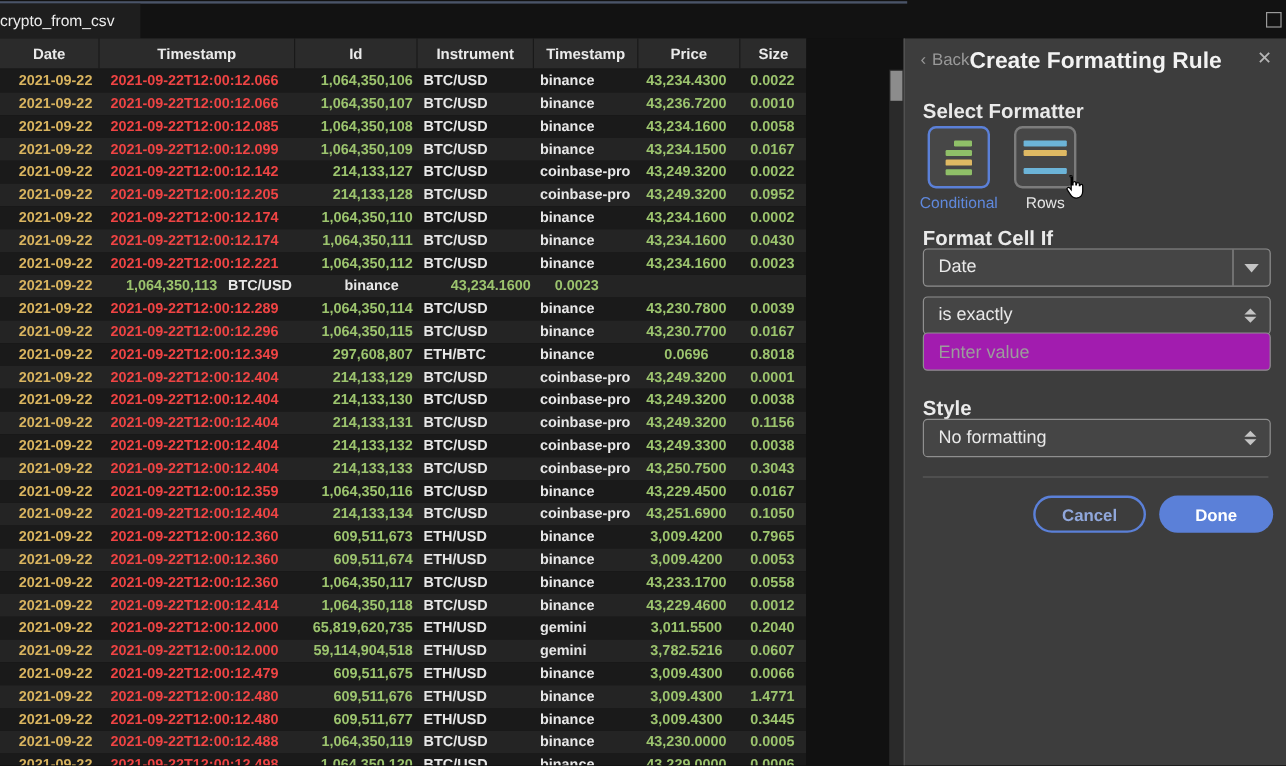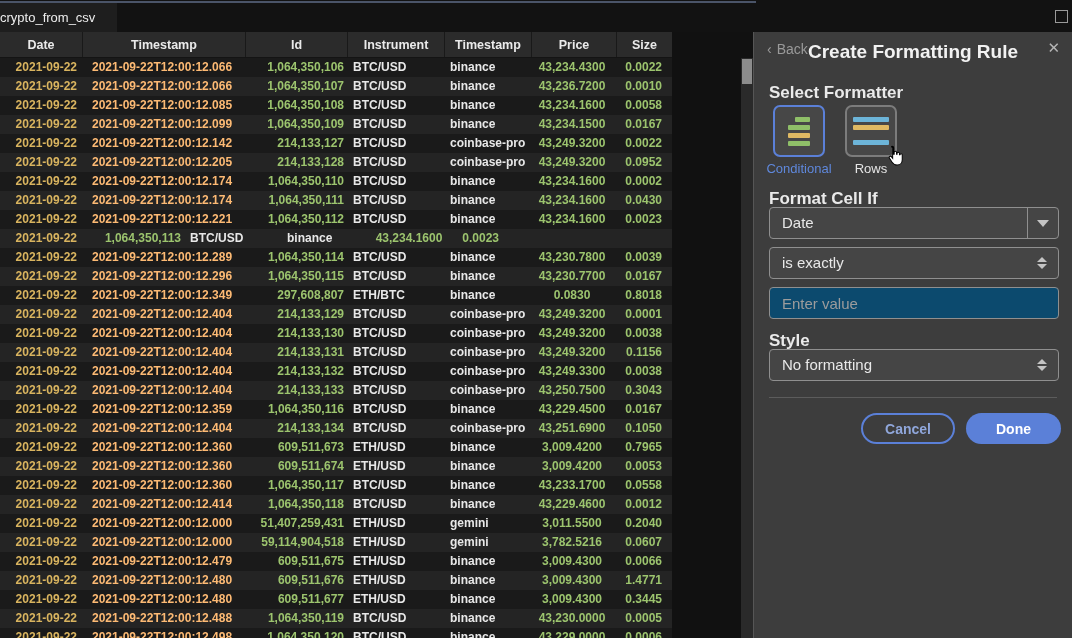--- a/index.html
+++ b/index.html
@@ -29,21 +29,21 @@
   }
   .hcell:last-child{border-right:none;}
   .tbody{position:absolute;left:0;top:58px;width:672px;height:580px;overflow:hidden;}
   .row{display:flex;height:19px;line-height:19px;font-size:12px;font-weight:bold;}
   .row:nth-child(odd){background:#1a1a1a;}
   .row:nth-child(even){background:#242424;}
   .cell{box-sizing:border-box;white-space:nowrap;overflow:hidden;}
   .c0{width:83px;}  .c1{width:163px;} .c2{width:102px;} .c3{width:97px;}
   .c4{width:87px;}  .c5{width:85px;}  .c6{width:55px;}
   .cell.c0{text-align:right;padding-right:6px;color:#d9b45f;}
-  .cell.c1{padding-left:9px;color:#fdba74;}
+  .cell.c1{padding-left:9px;color:#ef4444;}
   .cell.c2{text-align:right;padding-right:4px;color:#9cc46e;}
   .cell.c3{padding-left:5px;color:#e8e8e8;}
   .cell.c4{padding-left:5px;color:#e8e8e8;}
   .cell.c5{text-align:center;padding-right:5px;color:#9cc46e;}
   .cell.c6{text-align:right;padding-right:10px;color:#9cc46e;}
 
   
   .gap{position:absolute;left:672px;top:32px;width:81px;height:606px;background:#111111;}
   .sb-track{position:absolute;left:741px;top:58px;width:12px;height:580px;background:#2a2a2a;}
   .sb-thumb{position:absolute;left:1px;top:1px;width:10px;height:25px;background:#8c8c8c;}
@@ -84,21 +84,21 @@
   }
   .dd1{top:175px;} .dd2{top:215px;} .dd3{top:317px;}
   .dd-split{
     position:absolute;right:0;top:0;width:30px;height:30px;border-left:1px solid #8f8f8f;
     display:flex;align-items:center;justify-content:center;
   }
   .tri-down{width:0;height:0;border-left:6px solid transparent;border-right:6px solid transparent;border-top:7px solid #c4c4c4;}
   .updown{position:absolute;right:11px;top:9px;display:flex;flex-direction:column;align-items:center;}
   .updown .u{width:0;height:0;border-left:5px solid transparent;border-right:5px solid transparent;border-bottom:5px solid #c4c4c4;margin-bottom:2px;}
   .updown .d{width:0;height:0;border-left:5px solid transparent;border-right:5px solid transparent;border-top:5px solid #c4c4c4;}
-  .tinput{top:255px;background:#0c4a6e;}
+  .tinput{top:245px;background:#a21caf;}
   .tinput::placeholder{color:#9c9c9c;}
   input.tinput{outline:none;font-family:"Liberation Sans",sans-serif;}
   .lbl-select{top:51px;} .lbl-format{top:157px;} .lbl-style{top:299px;}
   .divider{position:absolute;left:15px;right:15px;top:365px;height:1px;background:#5c5c5c;}
   .btn{
     position:absolute;top:381px;height:31px;border-radius:16px;font-size:14px;font-weight:bold;
     display:flex;align-items:center;justify-content:center;box-sizing:border-box;
   }
   .btn-cancel{left:107px;width:94px;border:2px solid #5b80d8;color:#90a7db;background:transparent;}
   .btn-done{left:212px;width:95px;background:#5b80d8;color:#ffffff;}
@@ -230,21 +230,21 @@
       <div class="cell c4">binance</div>
       <div class="cell c5">43,230.7700</div>
       <div class="cell c6">0.0167</div>
     </div>
     <div class="row">
       <div class="cell c0">2021-09-22</div>
       <div class="cell c1">2021-09-22T12:00:12.349</div>
       <div class="cell c2">297,608,807</div>
       <div class="cell c3">ETH/BTC</div>
       <div class="cell c4">binance</div>
-      <div class="cell c5">0.0830</div>
+      <div class="cell c5">0.0696</div>
       <div class="cell c6">0.8018</div>
     </div>
     <div class="row">
       <div class="cell c0">2021-09-22</div>
       <div class="cell c1">2021-09-22T12:00:12.404</div>
       <div class="cell c2">214,133,129</div>
       <div class="cell c3">BTC/USD</div>
       <div class="cell c4">coinbase-pro</div>
       <div class="cell c5">43,249.3200</div>
       <div class="cell c6">0.0001</div>
@@ -335,21 +335,21 @@
       <div class="cell c1">2021-09-22T12:00:12.414</div>
       <div class="cell c2">1,064,350,118</div>
       <div class="cell c3">BTC/USD</div>
       <div class="cell c4">binance</div>
       <div class="cell c5">43,229.4600</div>
       <div class="cell c6">0.0012</div>
     </div>
     <div class="row">
       <div class="cell c0">2021-09-22</div>
       <div class="cell c1">2021-09-22T12:00:12.000</div>
-      <div class="cell c2">51,407,259,431</div>
+      <div class="cell c2">65,819,620,735</div>
       <div class="cell c3">ETH/USD</div>
       <div class="cell c4">gemini</div>
       <div class="cell c5">3,011.5500</div>
       <div class="cell c6">0.2040</div>
     </div>
     <div class="row">
       <div class="cell c0">2021-09-22</div>
       <div class="cell c1">2021-09-22T12:00:12.000</div>
       <div class="cell c2">59,114,904,518</div>
       <div class="cell c3">ETH/USD</div>

